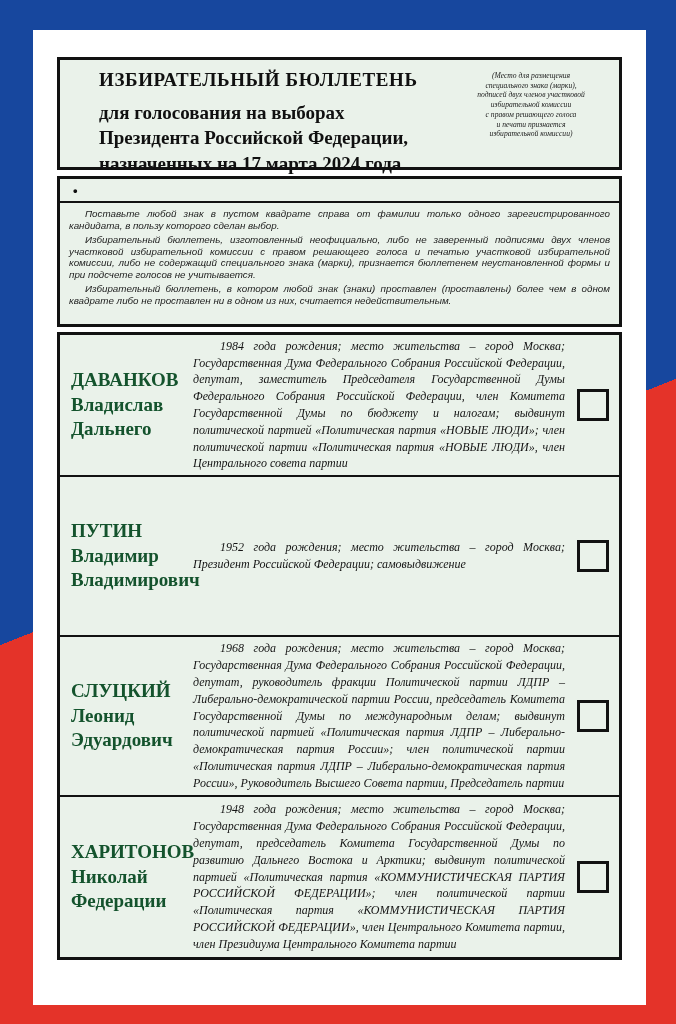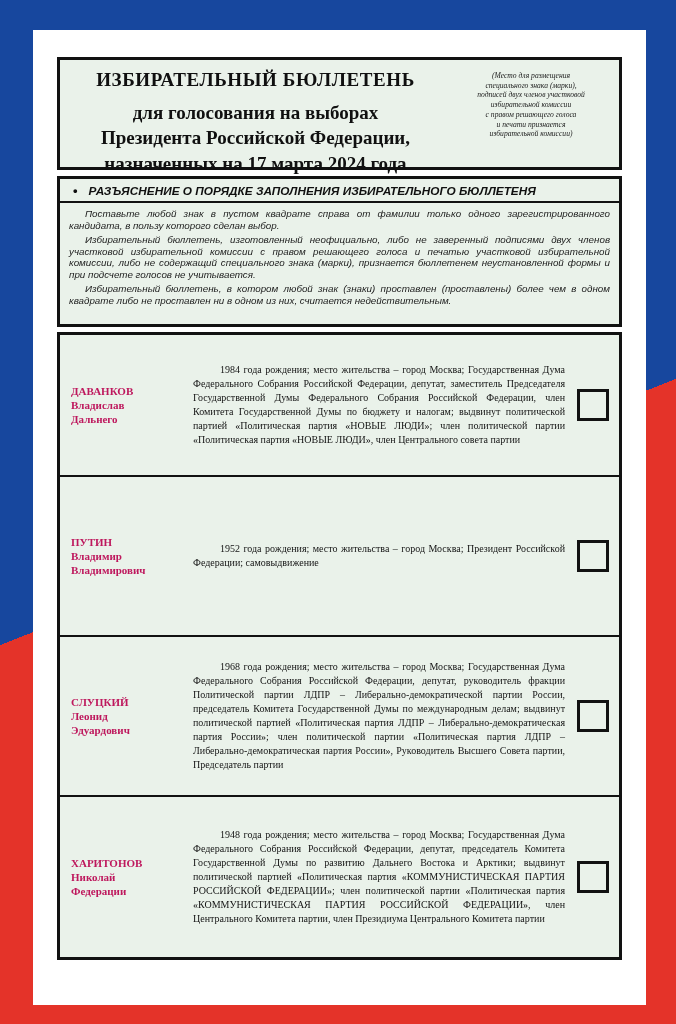--- a/index.html
+++ b/index.html
@@ -15,21 +15,21 @@
     background:#FFFFFF;
   }
   .box{
     box-sizing:border-box;
     border:3px solid #121212;
     background:#EAF2EA;
     margin:0 24px;
   }
   
   .header-box{margin-top:27px;height:113px;display:flex;}
-  .title-area{flex:1;text-align:center;padding-top:9px;font-weight:bold;color:#101010;}
+  .title-area{flex:1;padding-top:9px;font-weight:bold;color:#101010;padding-left:39px;}
   .ballot-title{font-size:19px;letter-spacing:.6px;}
   .ballot-subtitle{margin-top:9px;font-size:19px;line-height:1.33;}
   .ballot-subtitle span{display:block;}
   .stamp-area{
     width:160px;padding:11px 8px 0 0;
     font-size:7.6px;line-height:1.28;text-align:center;color:#1a1a1a;font-style:italic;
   }
   .stamp-area span{display:block;}
   
   .instructions-box{margin-top:6px;height:151px;}
@@ -50,28 +50,28 @@
   
   .candidates-table{margin-top:5px;height:628px;display:flex;flex-direction:column;padding:0;}
   .candidate-row{display:flex;align-items:center;overflow:hidden;}
   .candidate-row + .candidate-row{border-top:2px solid #121212;}
   .candidate-row:nth-of-type(1){height:140px;}
   .candidate-row:nth-of-type(2){height:158px;}
   .candidate-row:nth-of-type(3){height:158px;}
   .candidate-row:nth-of-type(4){height:160px;}
   .candidate-name{
     width:122px;padding-left:11px;flex:none;
-    font-weight:bold;font-size:11px;line-height:1.3;color:#be185d;
+    font-weight:bold;font-size:19px;line-height:1.3;color:#14532d;
   }
   .candidate-name span{display:block;}
   .candidate-desc{
     flex:1;
-    font-size:10px;line-height:1.4;
+    font-size:12px;line-height:1.4;
     text-align:justify;text-indent:27px;
-    color:#141414;padding-right:2px;
+    color:#141414;padding-right:2px;font-style:italic;
   }
   .checkbox-col{width:52px;flex:none;display:flex;justify-content:center;}
   .checkbox{width:26px;height:26px;border:3px solid #121212;background:transparent;cursor:pointer;}
 </style>
 </head>
 <body>
 
 <div class="canvas">
   <div class="paper">
 
@@ -91,21 +91,20 @@
         <span>избирательной комиссии</span>
         <span>с правом решающего голоса</span>
         <span>и печати признается</span>
         <span>избирательной комиссии)</span>
       </div>
     </div>
 
     <div class="box instructions-box">
       <div class="instructions-heading">
         <span class="bullet">•</span>
-        <span>РАЗЪЯСНЕНИЕ О ПОРЯДКЕ ЗАПОЛНЕНИЯ ИЗБИРАТЕЛЬНОГО БЮЛЛЕТЕНЯ</span>
       </div>
       <div class="instructions-body">
         <p>Поставьте любой знак в пустом квадрате справа от фамилии только одного зарегистрированного кандидата, в пользу которого сделан выбор.</p>
         <p>Избирательный бюллетень, изготовленный неофициально, либо не заверенный подписями двух членов участковой избирательной комиссии с правом решающего голоса и печатью участковой избирательной комиссии, либо не содержащий специального знака (марки), признается бюллетенем неустановленной формы и при подсчете голосов не учитывается.</p>
         <p>Избирательный бюллетень, в котором любой знак (знаки) проставлен (проставлены) более чем в одном квадрате либо не проставлен ни в одном из них, считается недействительным.</p>
       </div>
     </div>
 
     <div class="box candidates-table">
 

